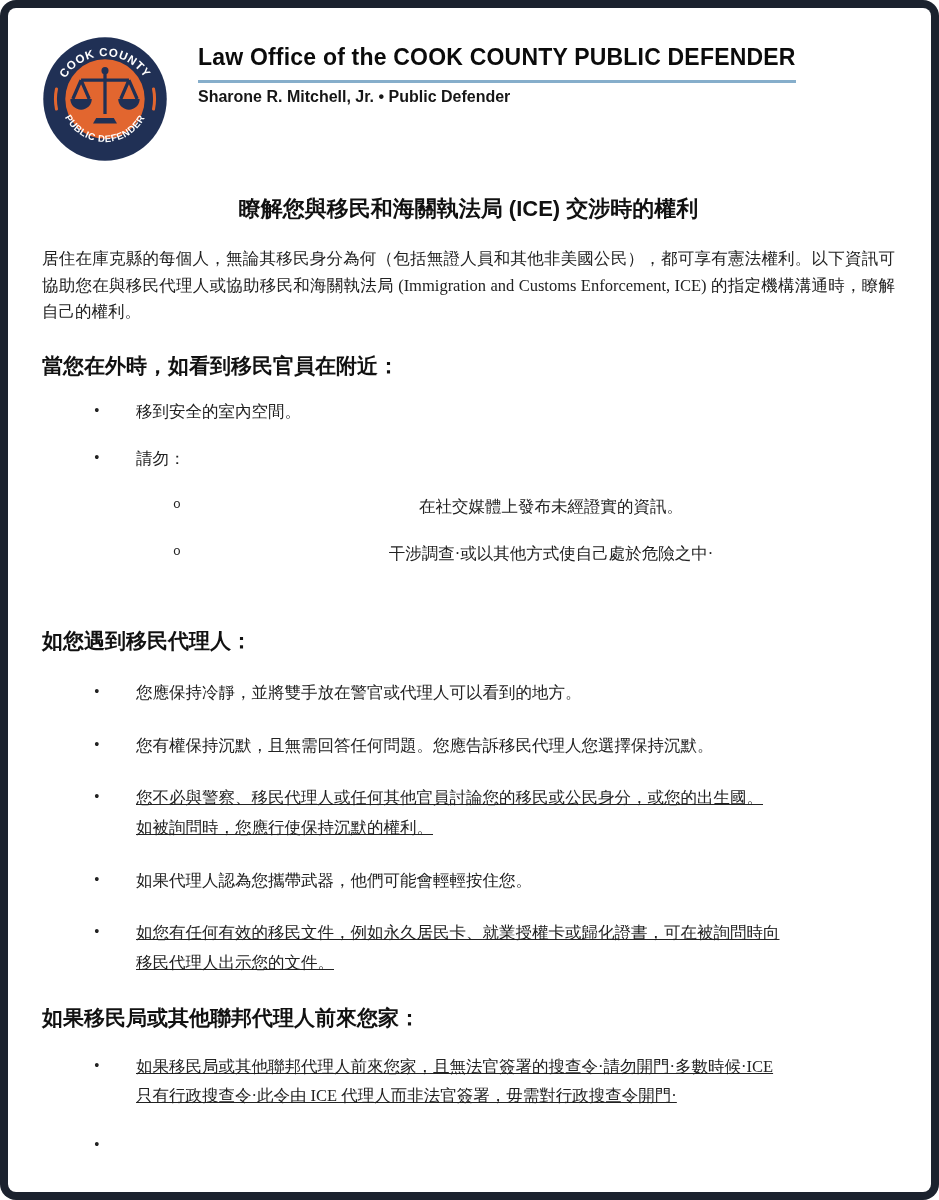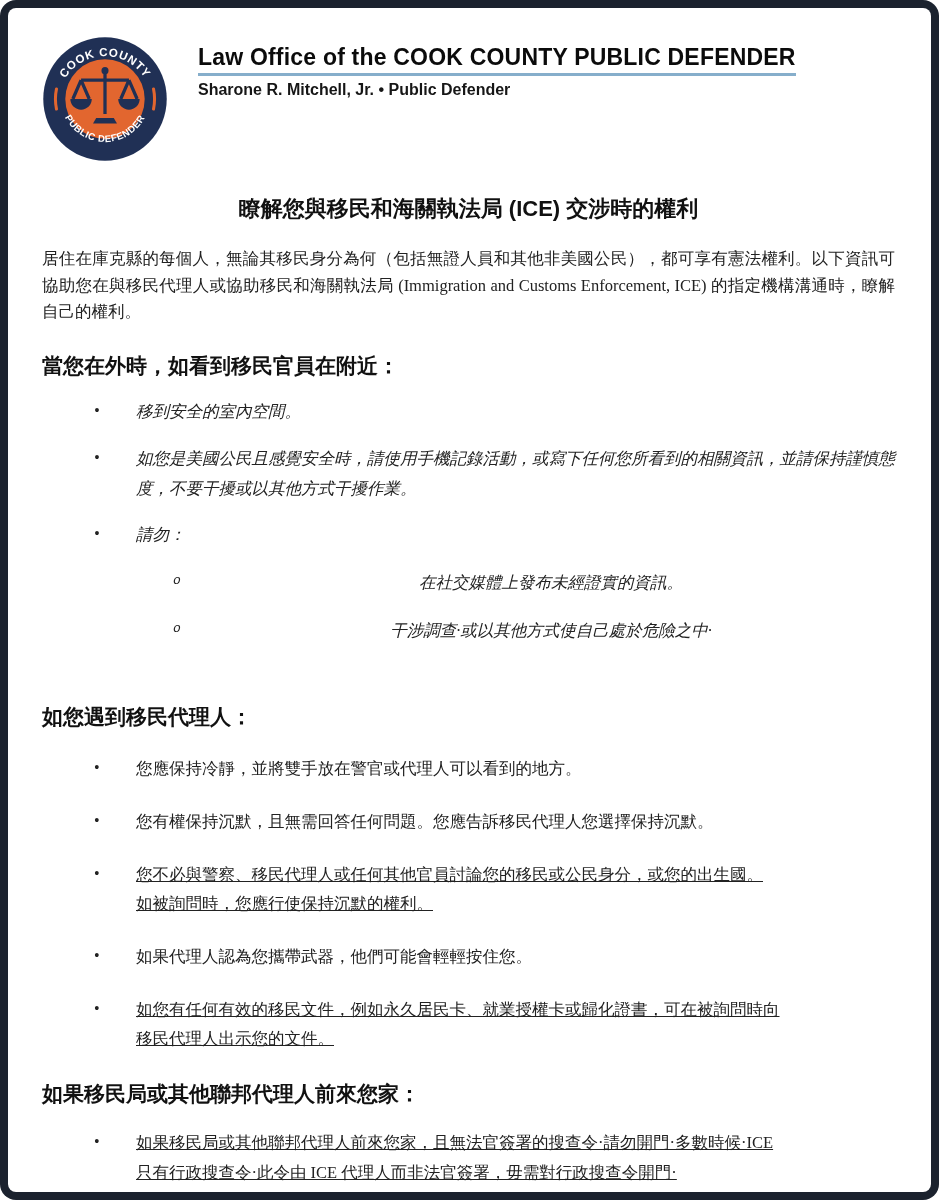--- a/index.html
+++ b/index.html
@@ -29,21 +29,21 @@
 
   
   .letterhead { display: flex; align-items: flex-start; }
   .logo { width: 126px; height: 126px; flex: 0 0 auto; }
   .head-text { margin-left: 30px; padding-top: 8px; font-family: "Liberation Sans", "DejaVu Sans", sans-serif; }
   .office-title {
     display: inline-block;
     font-size: 23px; font-weight: bold; color: #0b0b0b;
     letter-spacing: 0.2px;
     border-bottom: 3px solid #86aecb;
-    padding-bottom: 3px;
+    padding-bottom: 10px;
     line-height: 1.15;
     text-align: center;
   }
   .office-address { font-size: 15px; font-weight: bold; color: #161616; margin-top: 7px; margin-left: 10px; }
   .office-subtitle { font-size: 16px; font-weight: bold; color: #161616; margin-top: 5px; }
 
   
   .doc-title {
     margin: 32px 0 0 0;
     text-align: center;
@@ -93,21 +93,21 @@
     position: absolute; left: 0; top: 1px;
     font-family: "Liberation Mono", "DejaVu Sans Mono", monospace;
     font-size: 13px; color: #222;
   }
   .prewrap { white-space: pre-line; text-decoration: underline; }
 
   
   .s1 > li { margin-top: 17px; }
   .s2 > li { margin-top: 23px; }
   .s2 { margin-top: 8px; }
-  .s1 { margin-top: 4px; font-style: italic; }
+  .s1 { margin-top: 4px; }
   .s3 > li { margin-top: 20px; line-height: 2.3; }
 
   
   .logo text {
     font-family: "Liberation Sans", "DejaVu Sans", sans-serif;
     font-weight: bold;
     fill: #ffffff;
   }
 </style>
 </head>
@@ -156,23 +156,20 @@
     <h1 class="doc-title">瞭解您與移民和海關執法局 (ICE) 交涉時的權利</h1>
 
     <p class="intro">居住在庫克縣的每個人，無論其移民身分為何（包括無證人員和其他非美國公民），都可享有憲法權利。以下資訊可協助您在與移民代理人或協助移民和海關執法局 (Immigration and Customs Enforcement, ICE) 的指定機構溝通時，瞭解自己的權利。</p>
 
     <h2 class="sec-heading">當您在外時，如看到移民官員在附近：</h2>
     <ul class="blist s1">
       <li>
         <span>移到安全的室內空間。</span>
       </li>
       <li>
-        <span>如您是美國公民且感覺安全時，請使用手機記錄活動，或寫下任何您所看到的相關資訊，並請保持謹慎態度，不要干擾或以其他方式干擾作業。</span>
-      </li>
-      <li>
         <span>請勿：</span>
         <ul class="sublist">
           <li>
             <span>在社交媒體上發布未經證實的資訊。</span>
           </li>
           <li>
             <span>干涉調查·或以其他方式使自己處於危險之中·</span>
           </li>
         </ul>
       </li>

